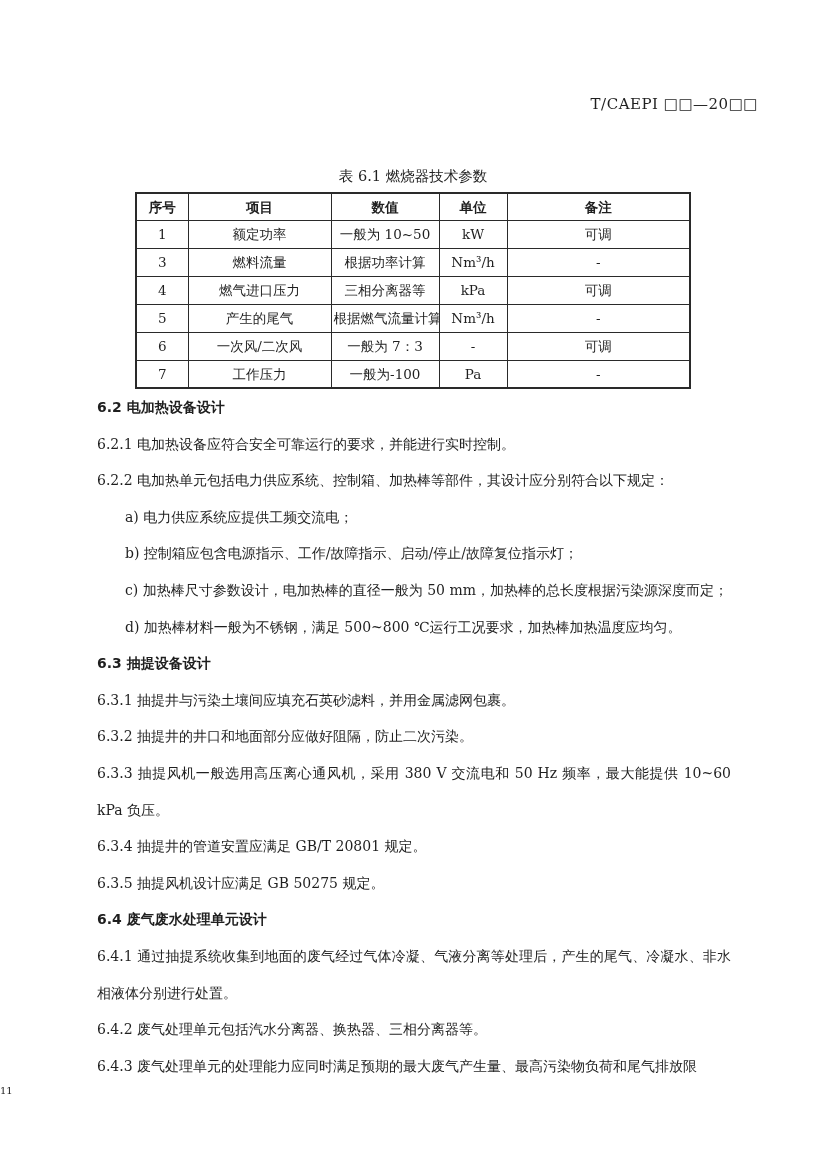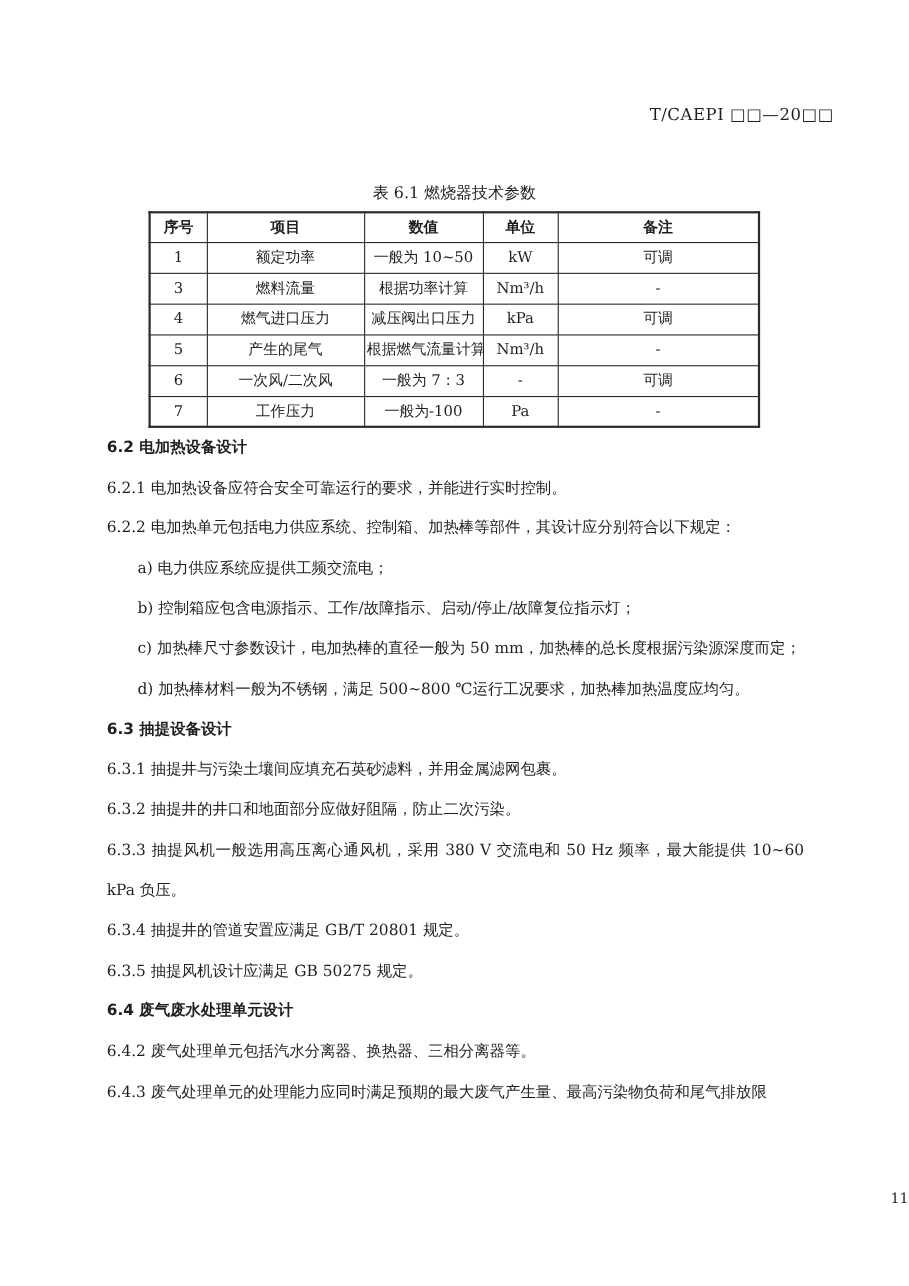--- a/index.html
+++ b/index.html
@@ -78,22 +78,22 @@
     text-align: left;
   }
   .content .list-item {
     padding-left: 28px;
   }
   .page-number {
     position: absolute;
     top: 1082px;
     left: 0;
     width: 100%;
-    text-align: right;
-    font-size: 13px;
+    text-align: left;
+    font-size: 10px;
     line-height: 18px;
   }
 </style>
 </head>
 <body>
 
 <div class="page">
 
   <div class="doc-header">T/CAEPI □□—20□□</div>
 
@@ -127,21 +127,21 @@
       <tr>
         <td>3</td>
         <td>燃料流量</td>
         <td>根据功率计算</td>
         <td>Nm³/h</td>
         <td>-</td>
       </tr>
       <tr>
         <td>4</td>
         <td>燃气进口压力</td>
-        <td>减压阀出口压力</td>
+        <td>三相分离器等</td>
         <td>kPa</td>
         <td>可调</td>
       </tr>
       <tr>
         <td>5</td>
         <td>产生的尾气</td>
         <td>根据燃气流量计算</td>
         <td>Nm³/h</td>
         <td>-</td>
       </tr>
@@ -170,19 +170,20 @@
     <div class="list-item">b) 控制箱应包含电源指示、工作/故障指示、启动/停止/故障复位指示灯；</div>
     <div class="list-item">c) 加热棒尺寸参数设计，电加热棒的直径一般为 50 mm，加热棒的总长度根据污染源深度而定；</div>
     <div class="list-item">d) 加热棒材料一般为不锈钢，满足 500~800 ℃运行工况要求，加热棒加热温度应均匀。</div>
     <div class="heading">6.3 抽提设备设计</div>
     <div class="paragraph">6.3.1 抽提井与污染土壤间应填充石英砂滤料，并用金属滤网包裹。</div>
     <div class="paragraph">6.3.2 抽提井的井口和地面部分应做好阻隔，防止二次污染。</div>
     <div class="paragraph">6.3.3 抽提风机一般选用高压离心通风机，采用 380 V 交流电和 50 Hz 频率，最大能提供 10~60 kPa 负压。</div>
     <div class="paragraph">6.3.4 抽提井的管道安置应满足 GB/T 20801 规定。</div>
     <div class="paragraph">6.3.5 抽提风机设计应满足 GB 50275 规定。</div>
     <div class="heading">6.4 废气废水处理单元设计</div>
+    <div class="paragraph">6.4.1 通过抽提系统收集到地面的废气经过气体冷凝、气液分离等处理后，产生的尾气、冷凝水、非水相液体分别进行处置。</div>
     <div class="paragraph">6.4.2 废气处理单元包括汽水分离器、换热器、三相分离器等。</div>
     <div class="paragraph">6.4.3 废气处理单元的处理能力应同时满足预期的最大废气产生量、最高污染物负荷和尾气排放限</div>
   </div>
 
   <div class="page-number">11</div>
 
 </div>
 
 </body></html>

